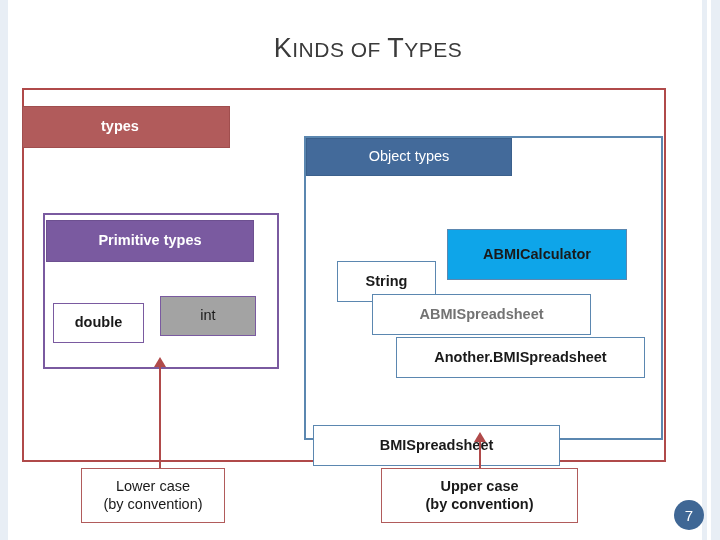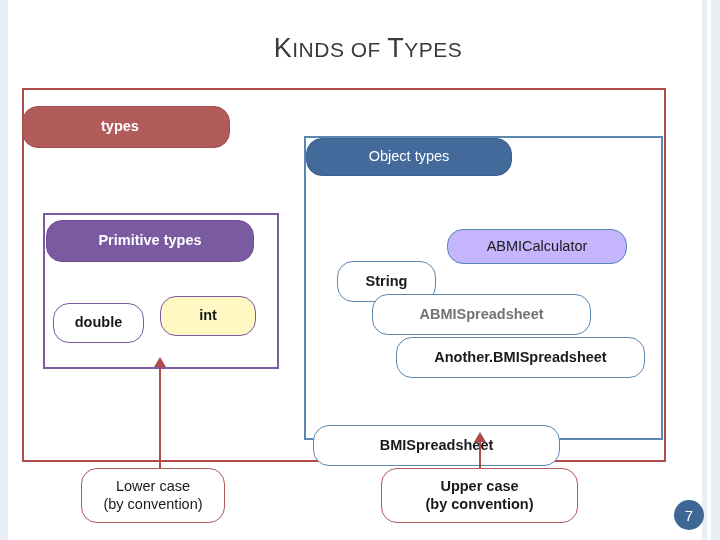--- a/index.html
+++ b/index.html
@@ -59,21 +59,20 @@
 
   .box {
     position: absolute;
     box-sizing: border-box;
     display: flex;
     align-items: center;
     justify-content: center;
     text-align: center;
     font-size: 14.5px;
     line-height: 1.18;
-    border-radius: 16px;
   }
 
   
   .box-types {
     left: 22px;
     top: 106px;
     width: 208px;
     height: 42px;
     background: #b15b5b;
     border: 1px solid #a04e4e;
@@ -137,46 +136,46 @@
     border: 1px solid #7a5aa0;
     color: #1a1a1a;
     font-weight: bold;
     margin-top: 20px;
   }
   .box-int {
     left: 160px;
     top: 296px;
     width: 96px;
     height: 40px;
-    background: #fef9c3;
+    background: #a3a3a3;
     border: 1px solid #7a5aa0;
     color: #1a1a1a;
-    font-weight: bold;
+    font-weight: normal;
   }
 
   .box-string {
     left: 337px;
     top: 217px;
     width: 99px;
     height: 41px;
     background: #ffffff;
     border: 1px solid #5b87b0;
     color: #1a1a1a;
     font-weight: bold;
     margin-top: 44px;
   }
   .box-abmicalculator {
     left: 447px;
     top: 229px;
     width: 180px;
-    height: 35px;
-    background: #c4b5fd;
-    border: 1px solid #5b87b0;
-    color: #1a1a1a;
-    font-weight: normal;
+    height: 51px;
+    background: #0ea5e9;
+    border: 1px solid #5b87b0;
+    color: #1a1a1a;
+    font-weight: bold;
   }
   .box-abmispreadsheet {
     left: 372px;
     top: 294px;
     width: 219px;
     height: 41px;
     background: #ffffff;
     border: 1px solid #5b87b0;
     color: #737373;
     font-weight: bold;

